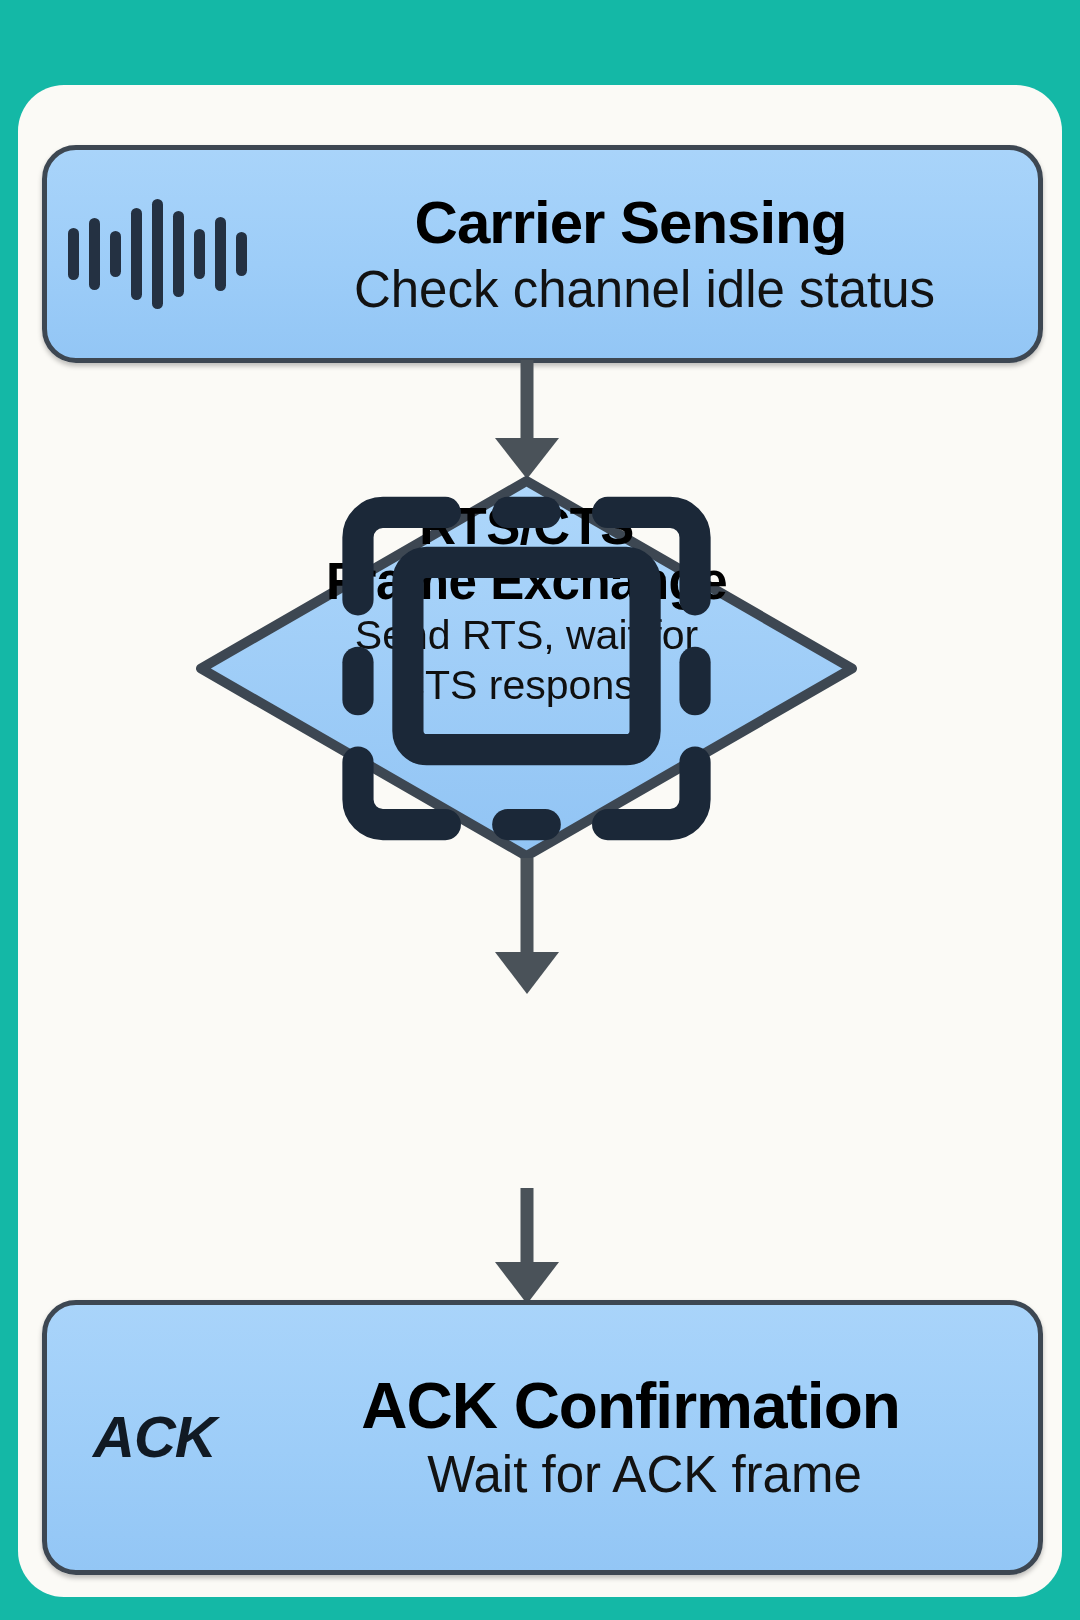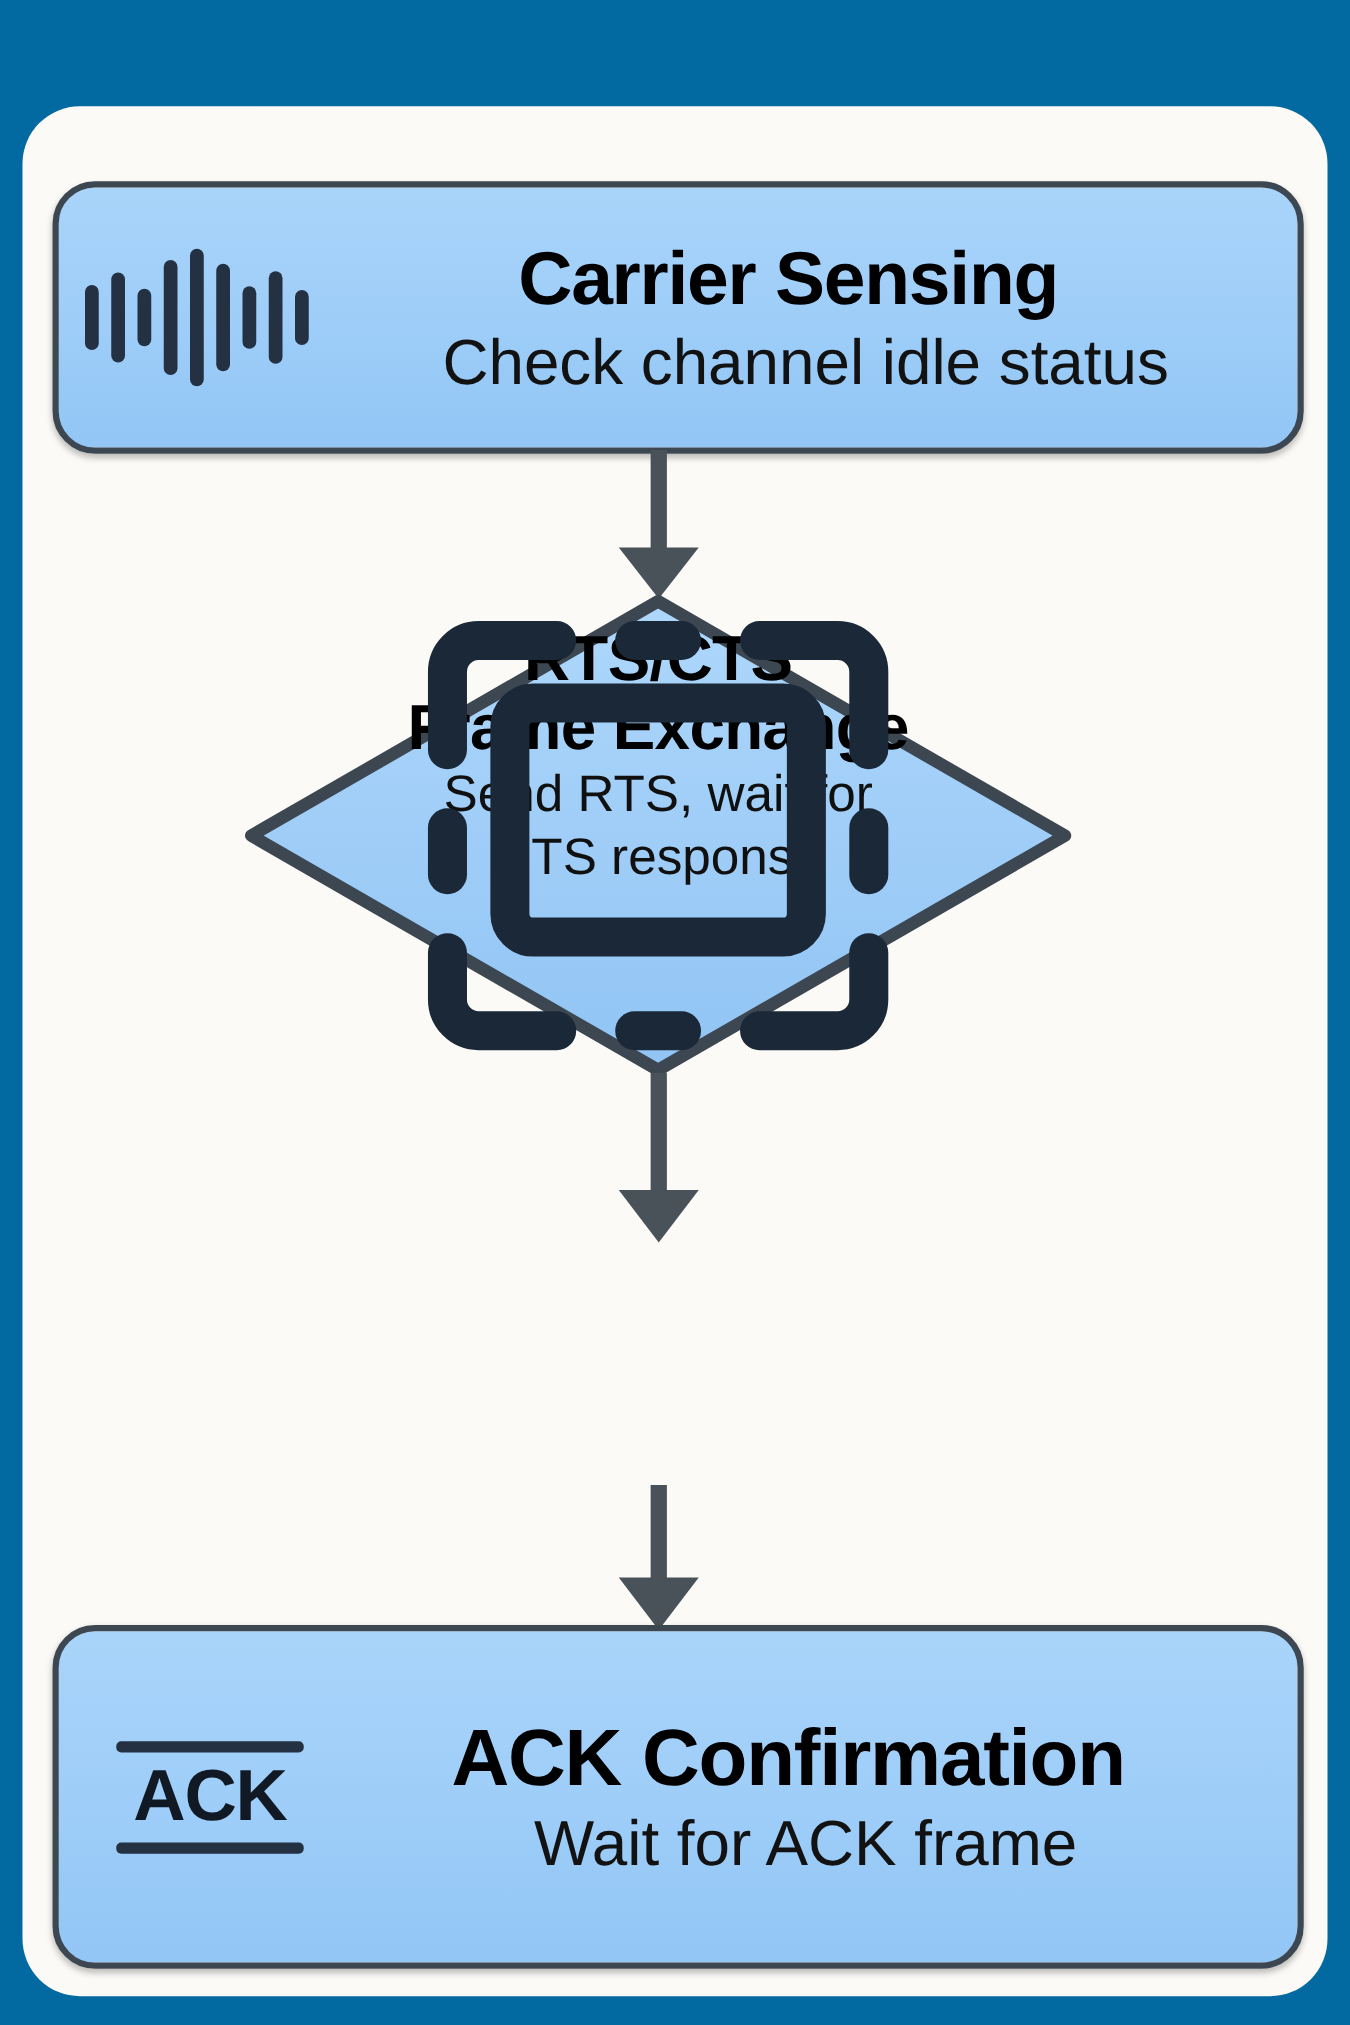--- a/index.html
+++ b/index.html
@@ -11,21 +11,21 @@
     width: 1080px;
     height: 1620px;
     font-family: "Liberation Sans", sans-serif;
     overflow: hidden;
   }
 
   #stage {
     position: relative;
     width: 1080px;
     height: 1620px;
-    background: #0369a1;
+    background: #14b8a6;
   }
 
   
   #card {
     position: absolute;
     left: 18px;
     top: 85px;
     width: 1044px;
     height: 1512px;
     background: #fbfaf6;
@@ -193,23 +193,24 @@
     height: 275px;
     padding-left: 26px;
     padding-right: 40px;
   }
   #box-ack-confirmation .node-icon { width: 190px; }
   #box-ack-confirmation .node-title { font-size: 64px; text-align: right; }
   #box-ack-confirmation .node-sub   { font-size: 51px; margin-top: 8px; }
 
   .ack-icon {
     display: flex;
-    flex-direction: column;
+    flex-direction: row;
     align-items: stretch;
     width: 150px;
+    font-style: italic;
   }
   .ack-icon .rule {
     height: 9px;
     background: #243142;
     border-radius: 4px;
   }
   .ack-icon .ack-label {
     font-size: 58px;
     font-weight: 600;
     color: #111a24;

